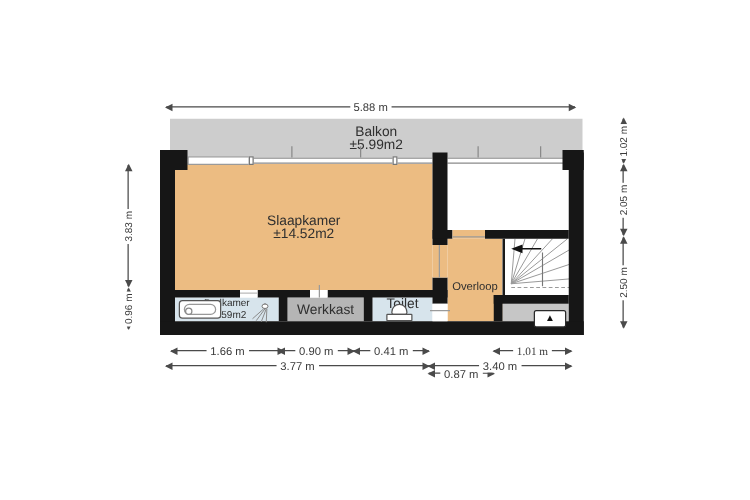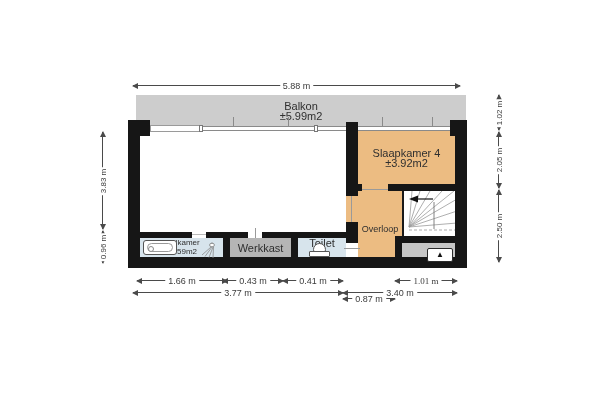--- a/index.html
+++ b/index.html
@@ -59,25 +59,25 @@
 </head>
 <body>
 
 <div id="canvas">
 
   <div class="room balcony" style="left:136px;top:95px;width:330px;height:31px;">
     <div class="rl">Balkon</div>
     <div class="rl">±5.99m2</div>
   </div>
 
-
-  <div class="room orange" style="left:358px;top:131px;width:97px;height:53px;">
-    <div class="rl">Slaapkamer 4</div>
-    <div class="rl">±3.92m2</div>
-  </div>
+  <div class="room orange" style="left:140px;top:131px;width:206px;height:101px;">
+    <div class="rl">Slaapkamer</div>
+    <div class="rl">±14.52m2</div>
+  </div>
+
 
   <div class="room orange" style="left:358px;top:191px;width:44px;height:66px;"></div>
   <div class="overlabel" style="left:352px;top:224px;width:56px;text-align:center;">Overloop</div>
 
   <div class="room blue" style="left:140px;top:238px;width:83px;height:19px;">
     <div class="rl small">Badkamer</div>
     <div class="rl small">±1.59m2</div>
   </div>
 
   <div class="room closet" style="left:230px;top:238px;width:61px;height:19px;">
@@ -212,21 +212,21 @@
   </div>
 
   <div class="dimh" style="left:137px;top:280px;width:90px;">
     <span class="arr al"></span>
       <span class="arr ar"></span>
     <span class="lbl">1.66 m</span>
   </div>
   <div class="dimh" style="left:223px;top:280px;width:60px;">
     <span class="arr al"></span>
       <span class="arr ar"></span>
-    <span class="lbl">0.43 m</span>
+    <span class="lbl">0.90 m</span>
   </div>
   <div class="dimh" style="left:283px;top:280px;width:60px;">
     <span class="arr al"></span>
       <span class="arr ar"></span>
     <span class="lbl">0.41 m</span>
   </div>
   <div class="dimh" style="left:343px;top:280px;width:52px;margin-top:18px;">
     <span class="arr al"></span>
       <span class="arr ar"></span>
     <span class="lbl">0.87 m</span>

